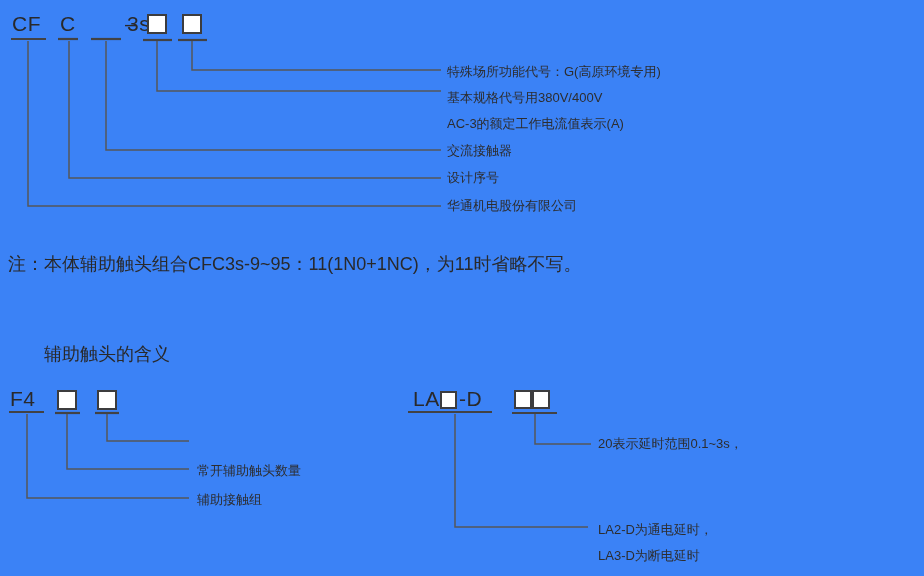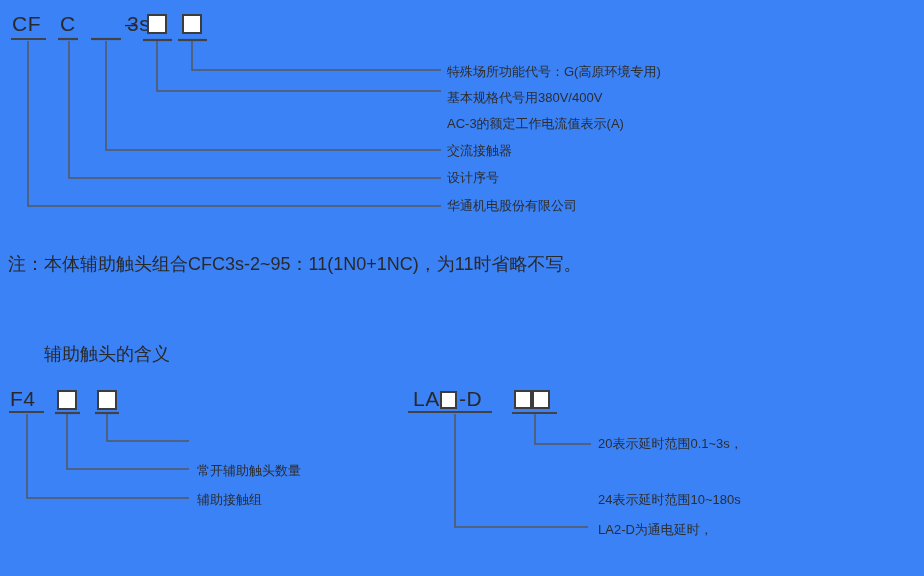--- a/index.html
+++ b/index.html
@@ -89,34 +89,34 @@
   <span class="sq" style="left:147px;top:14px;width:16px;height:16px;"></span>
   <span class="sq" style="left:182px;top:14px;width:16px;height:16px;"></span>
 
   <div class="abs lbl" style="left:447px;top:62px;">特殊场所功能代号：G(高原环境专用)</div>
   <div class="abs lbl" style="left:447px;top:88px;">基本规格代号用380V/400V</div>
   <div class="abs lbl" style="left:447px;top:114px;">AC-3的额定工作电流值表示(A)</div>
   <div class="abs lbl" style="left:447px;top:141px;">交流接触器</div>
   <div class="abs lbl" style="left:447px;top:168px;">设计序号</div>
   <div class="abs lbl" style="left:447px;top:196px;">华通机电股份有限公司</div>
 
-  <div class="abs note" style="left:8px;top:253px;">注：本体辅助触头组合CFC3s-2~95：11(1N0+1NC)，为11时省略不写。</div>
+  <div class="abs note" style="left:8px;top:253px;">注：本体辅助触头组合CFC3s-9~95：11(1N0+1NC)，为11时省略不写。</div>
 
   <div class="abs sectitle" style="left:8px;top:343px;margin-left:36px;">辅助触头的含义</div>
 
   <div class="abs code" style="left:10px;top:388px;">F4</div>
   <span class="sq" style="left:57px;top:390px;width:16px;height:16px;"></span>
   <span class="sq" style="left:97px;top:390px;width:16px;height:16px;"></span>
 
   <div class="abs lbl" style="left:197px;top:461px;">常开辅助触头数量</div>
   <div class="abs lbl" style="left:197px;top:490px;">辅助接触组</div>
 
   <div class="abs code" style="left:413px;top:388px;">LA</div>
   <span class="sq" style="left:440px;top:391px;width:13px;height:14px;"></span>
   <div class="abs code" style="left:459px;top:388px;">-D</div>
   <span class="sq" style="left:514px;top:390px;width:14px;height:15px;"></span>
   <span class="sq" style="left:532px;top:390px;width:14px;height:15px;"></span>
 
   <div class="abs lbl" style="left:598px;top:434px;">20表示延时范围0.1~3s，</div>
-  <div class="abs lbl" style="left:598px;top:490px;">24表示延时范围10~180s</div>
   <div class="abs lbl" style="left:598px;top:520px;">LA2-D为通电延时，</div>
+  <div class="abs lbl" style="left:598px;top:546px;">LA3-D为断电延时</div>
 
 </div>
 
 </body></html>

